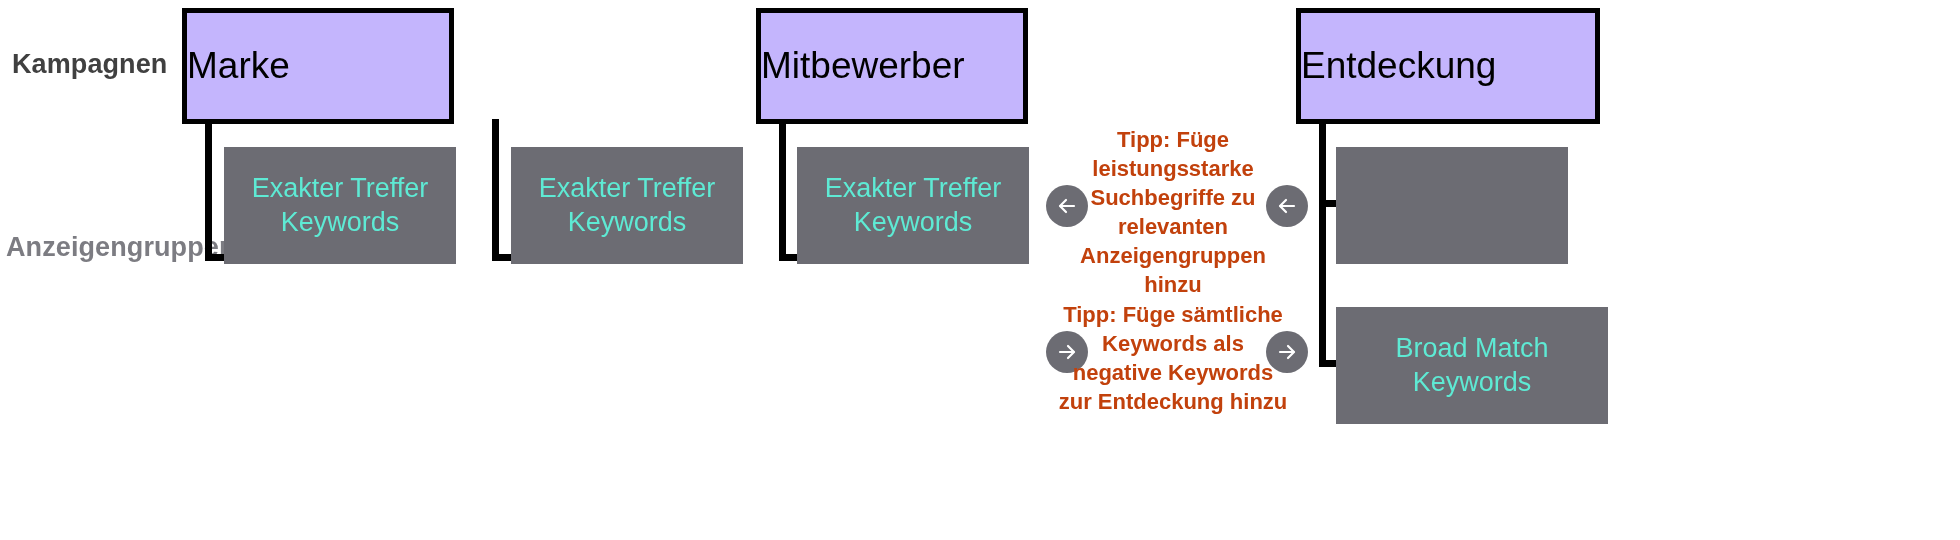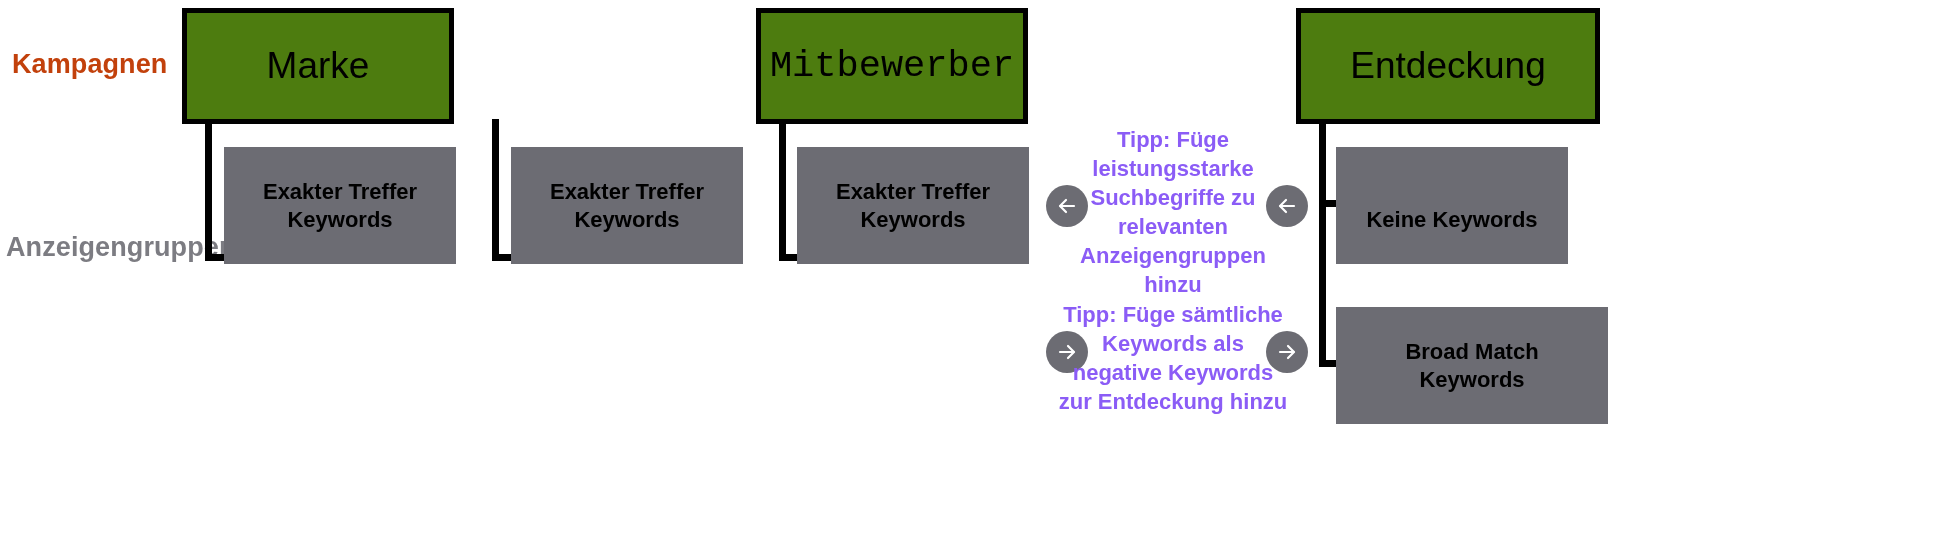--- a/index.html
+++ b/index.html
@@ -12,63 +12,63 @@
   }
   #stage{position:absolute;inset:0;}
 
   .row-label{
     position:absolute;
     font-size:27px;
     font-weight:700;
     letter-spacing:.1px;
     white-space:nowrap;
   }
-  .row-label.campaigns{color:#c2410c;}
+  .row-label.campaigns{color:#404040;}
   .row-label.adgroups{color:#7c7c82;}
 
   .campaign-box{
     position:absolute;
     box-sizing:border-box;
-    background:#4d7c0f;
+    background:#c4b5fd;
     border:5px solid #000000;
-    display:flex;align-items:center;justify-content:center;
+    display:flex;align-items:center;justify-content:flex-start;
     text-align:center;
   }
   .campaign-box .box-label{
     font-size:37px;
     font-weight:400;
     color:#000000;
     line-height:1.1;
   }
 
   .group-box{
     position:absolute;
     box-sizing:border-box;
     background:#6c6c73;
     display:flex;align-items:center;justify-content:center;
     text-align:center;
   }
   .group-box .box-label{
-    font-size:22px;
-    font-weight:700;
-    color:#000000;
+    font-size:27px;
+    font-weight:400;
+    color:#5eead4;
     line-height:1.25;
     padding:0 10px;
   }
 
   
   .conn-v{position:absolute;background:#000000;width:7px;}
   .conn-h{position:absolute;background:#000000;height:7px;}
 
   .tip{
     position:absolute;
     text-align:center;
     font-size:22px;
     font-weight:700;
-    color:#8b5cf6;
+    color:#c2410c;
     line-height:1.32;
   }
 
   .arrow-circle{
     position:absolute;
     width:42px;height:42px;
     border-radius:50%;
     background:#6c6c73;
     display:flex;align-items:center;justify-content:center;
   }
@@ -97,21 +97,21 @@
 
   <div class="conn-v" style="left:492px;top:119px;height:142px;"></div>
   <div class="conn-h" style="left:492px;top:254px;width:80px;"></div>
   <div class="group-box" style="left:511px;top:147px;width:232px;height:117px;">
     <span class="box-label">
       <span>Exakter Treffer</span><br>
       <span>Keywords</span>
     </span>
   </div>
 
-  <div class="campaign-box" style="left:756px;top:8px;width:272px;height:116px;font-family:Liberation Mono, monospace;">
+  <div class="campaign-box" style="left:756px;top:8px;width:272px;height:116px;">
     <span class="box-label">Mitbewerber</span>
   </div>
   <div class="conn-v" style="left:779px;top:119px;height:142px;"></div>
   <div class="conn-h" style="left:779px;top:254px;width:80px;"></div>
   <div class="group-box" style="left:797px;top:147px;width:232px;height:117px;">
     <span class="box-label">
       <span>Exakter Treffer</span><br>
       <span>Keywords</span>
     </span>
   </div>
@@ -119,21 +119,20 @@
   <div class="campaign-box" style="left:1296px;top:8px;width:304px;height:116px;">
     <span class="box-label">Entdeckung</span>
   </div>
   <div class="conn-v" style="left:1319px;top:119px;height:248px;"></div>
   <div class="conn-h" style="left:1319px;top:200px;width:80px;"></div>
   <div class="conn-h" style="left:1319px;top:360px;width:80px;"></div>
 
   <div class="group-box" style="left:1336px;top:147px;width:232px;height:117px;">
     <span class="box-label">
       <br>
-      <span>Keine Keywords</span>
     </span>
   </div>
 
   <div class="group-box" style="left:1336px;top:307px;width:272px;height:117px;">
     <span class="box-label">
       <span>Broad Match</span><br>
       <span>Keywords</span>
     </span>
   </div>
 

